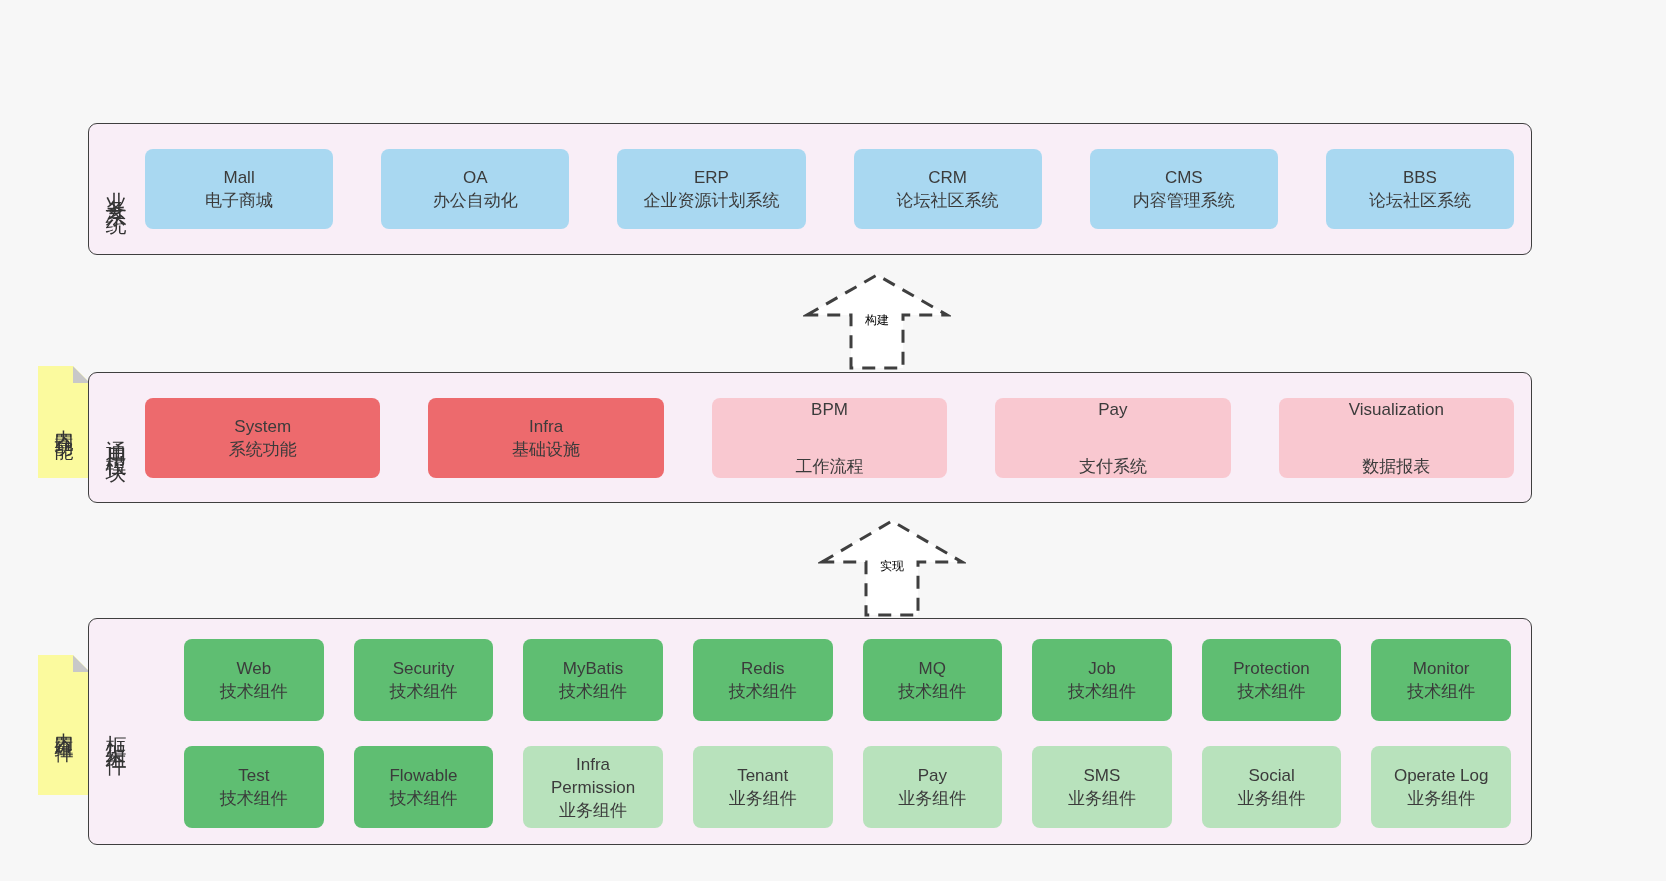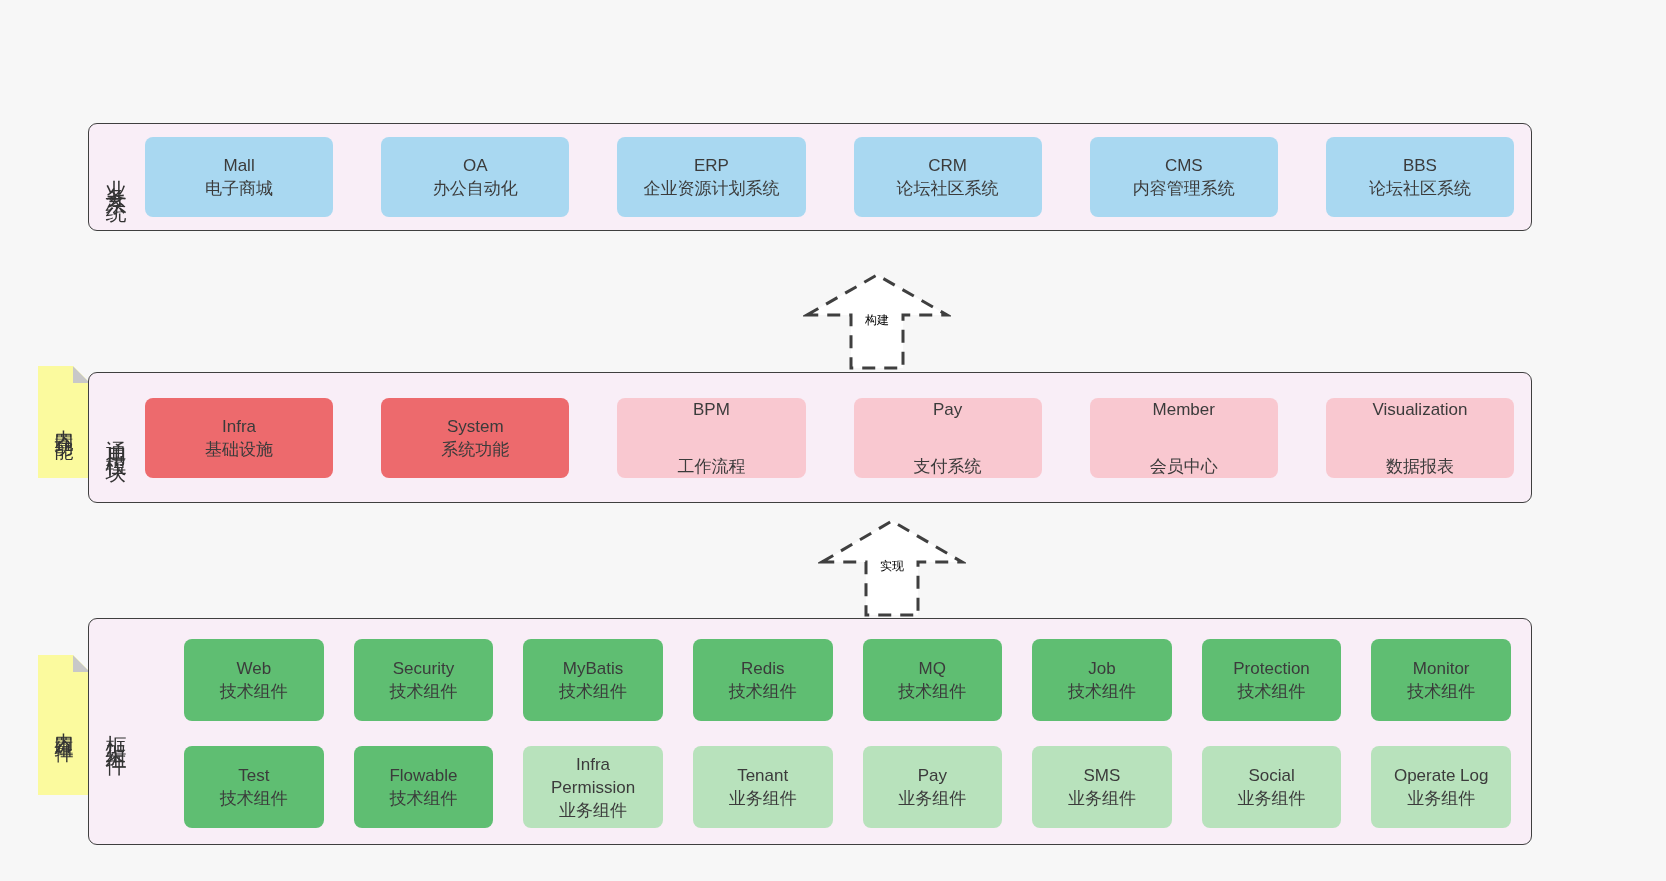--- a/index.html
+++ b/index.html
@@ -20,21 +20,21 @@
   .layer {
     position: absolute;
     left: 88px;
     width: 1444px;
     background: #f9eef7;
     border: 1.6px solid #3f3f3f;
     border-radius: 9px;
     box-sizing: border-box;
     z-index: 2;
   }
-  .layer-business   { top: 123px; height: 108px; }
+  .layer-business   { top: 123px; height: 132px; }
   .layer-modules    { top: 372px; height: 131px; }
   .layer-components { top: 618px; height: 227px; }
 
   .vlabel {
     position: absolute;
     left: 13px;
     top: 50%;
     transform: translateY(-50%);
     writing-mode: vertical-rl;
     text-orientation: upright;
@@ -175,38 +175,34 @@
     <svg viewBox="0 0 148 101">
       <polygon points="4,44 74,4 144,44 100,44 100,97 48,97 48,44" fill="#ffffff" stroke="#3f3f3f" stroke-width="3" stroke-dasharray="13 9" stroke-linejoin="miter"></polygon>
     </svg>
     <span class="arrow-label">构建</span>
   </div>
 
   <section class="layer layer-modules">
     <span class="vlabel">通用模块</span>
     <div class="boxes row-6">
       <div class="box red">
+        <span>System</span>
+        <span>系统功能</span>
+      </div>
+      <div class="box red">
         <span>Infra</span>
         <span>基础设施</span>
-      </div>
-      <div class="box red">
-        <span>System</span>
-        <span>系统功能</span>
       </div>
       <div class="box pink">
         <span>BPM</span>
         <span>工作流程</span>
       </div>
       <div class="box pink">
         <span>Pay</span>
         <span>支付系统</span>
-      </div>
-      <div class="box pink">
-        <span>Member</span>
-        <span>会员中心</span>
       </div>
       <div class="box pink">
         <span>Visualization</span>
         <span>数据报表</span>
       </div>
     </div>
   </section>
   <div class="sticky sticky-modules">
     <span class="fold"></span>
     <span class="vtext">内置功能</span>

